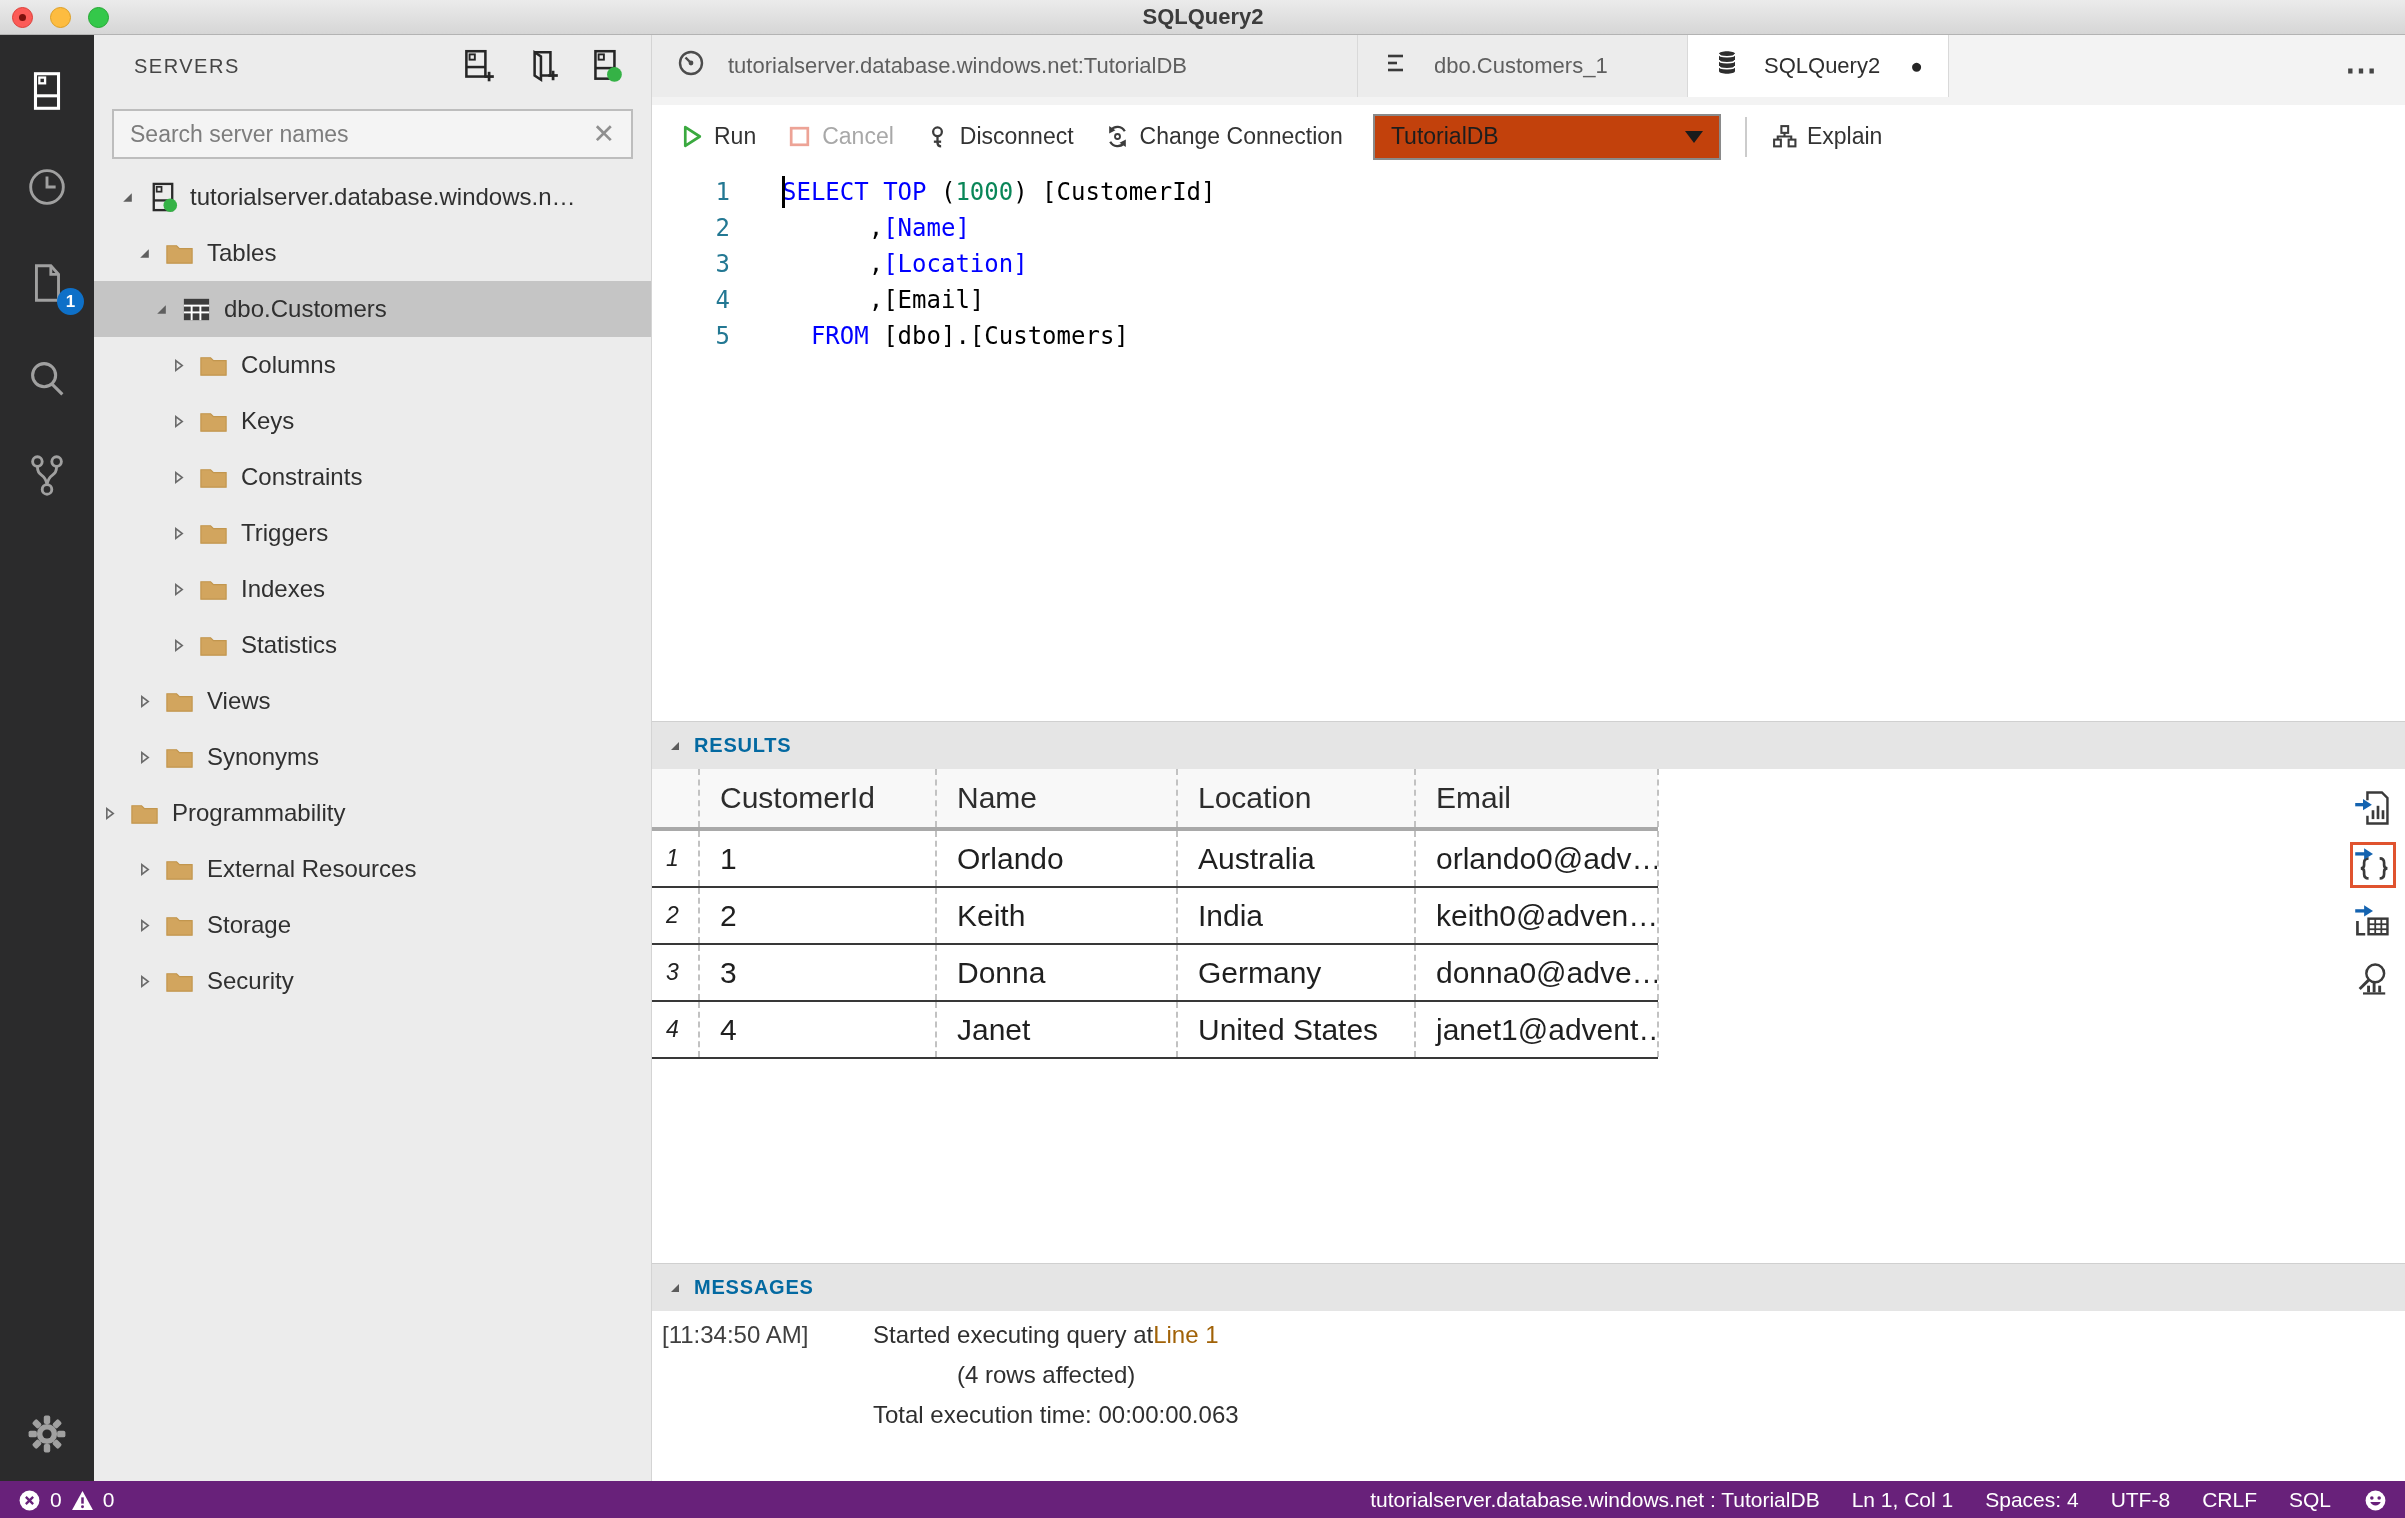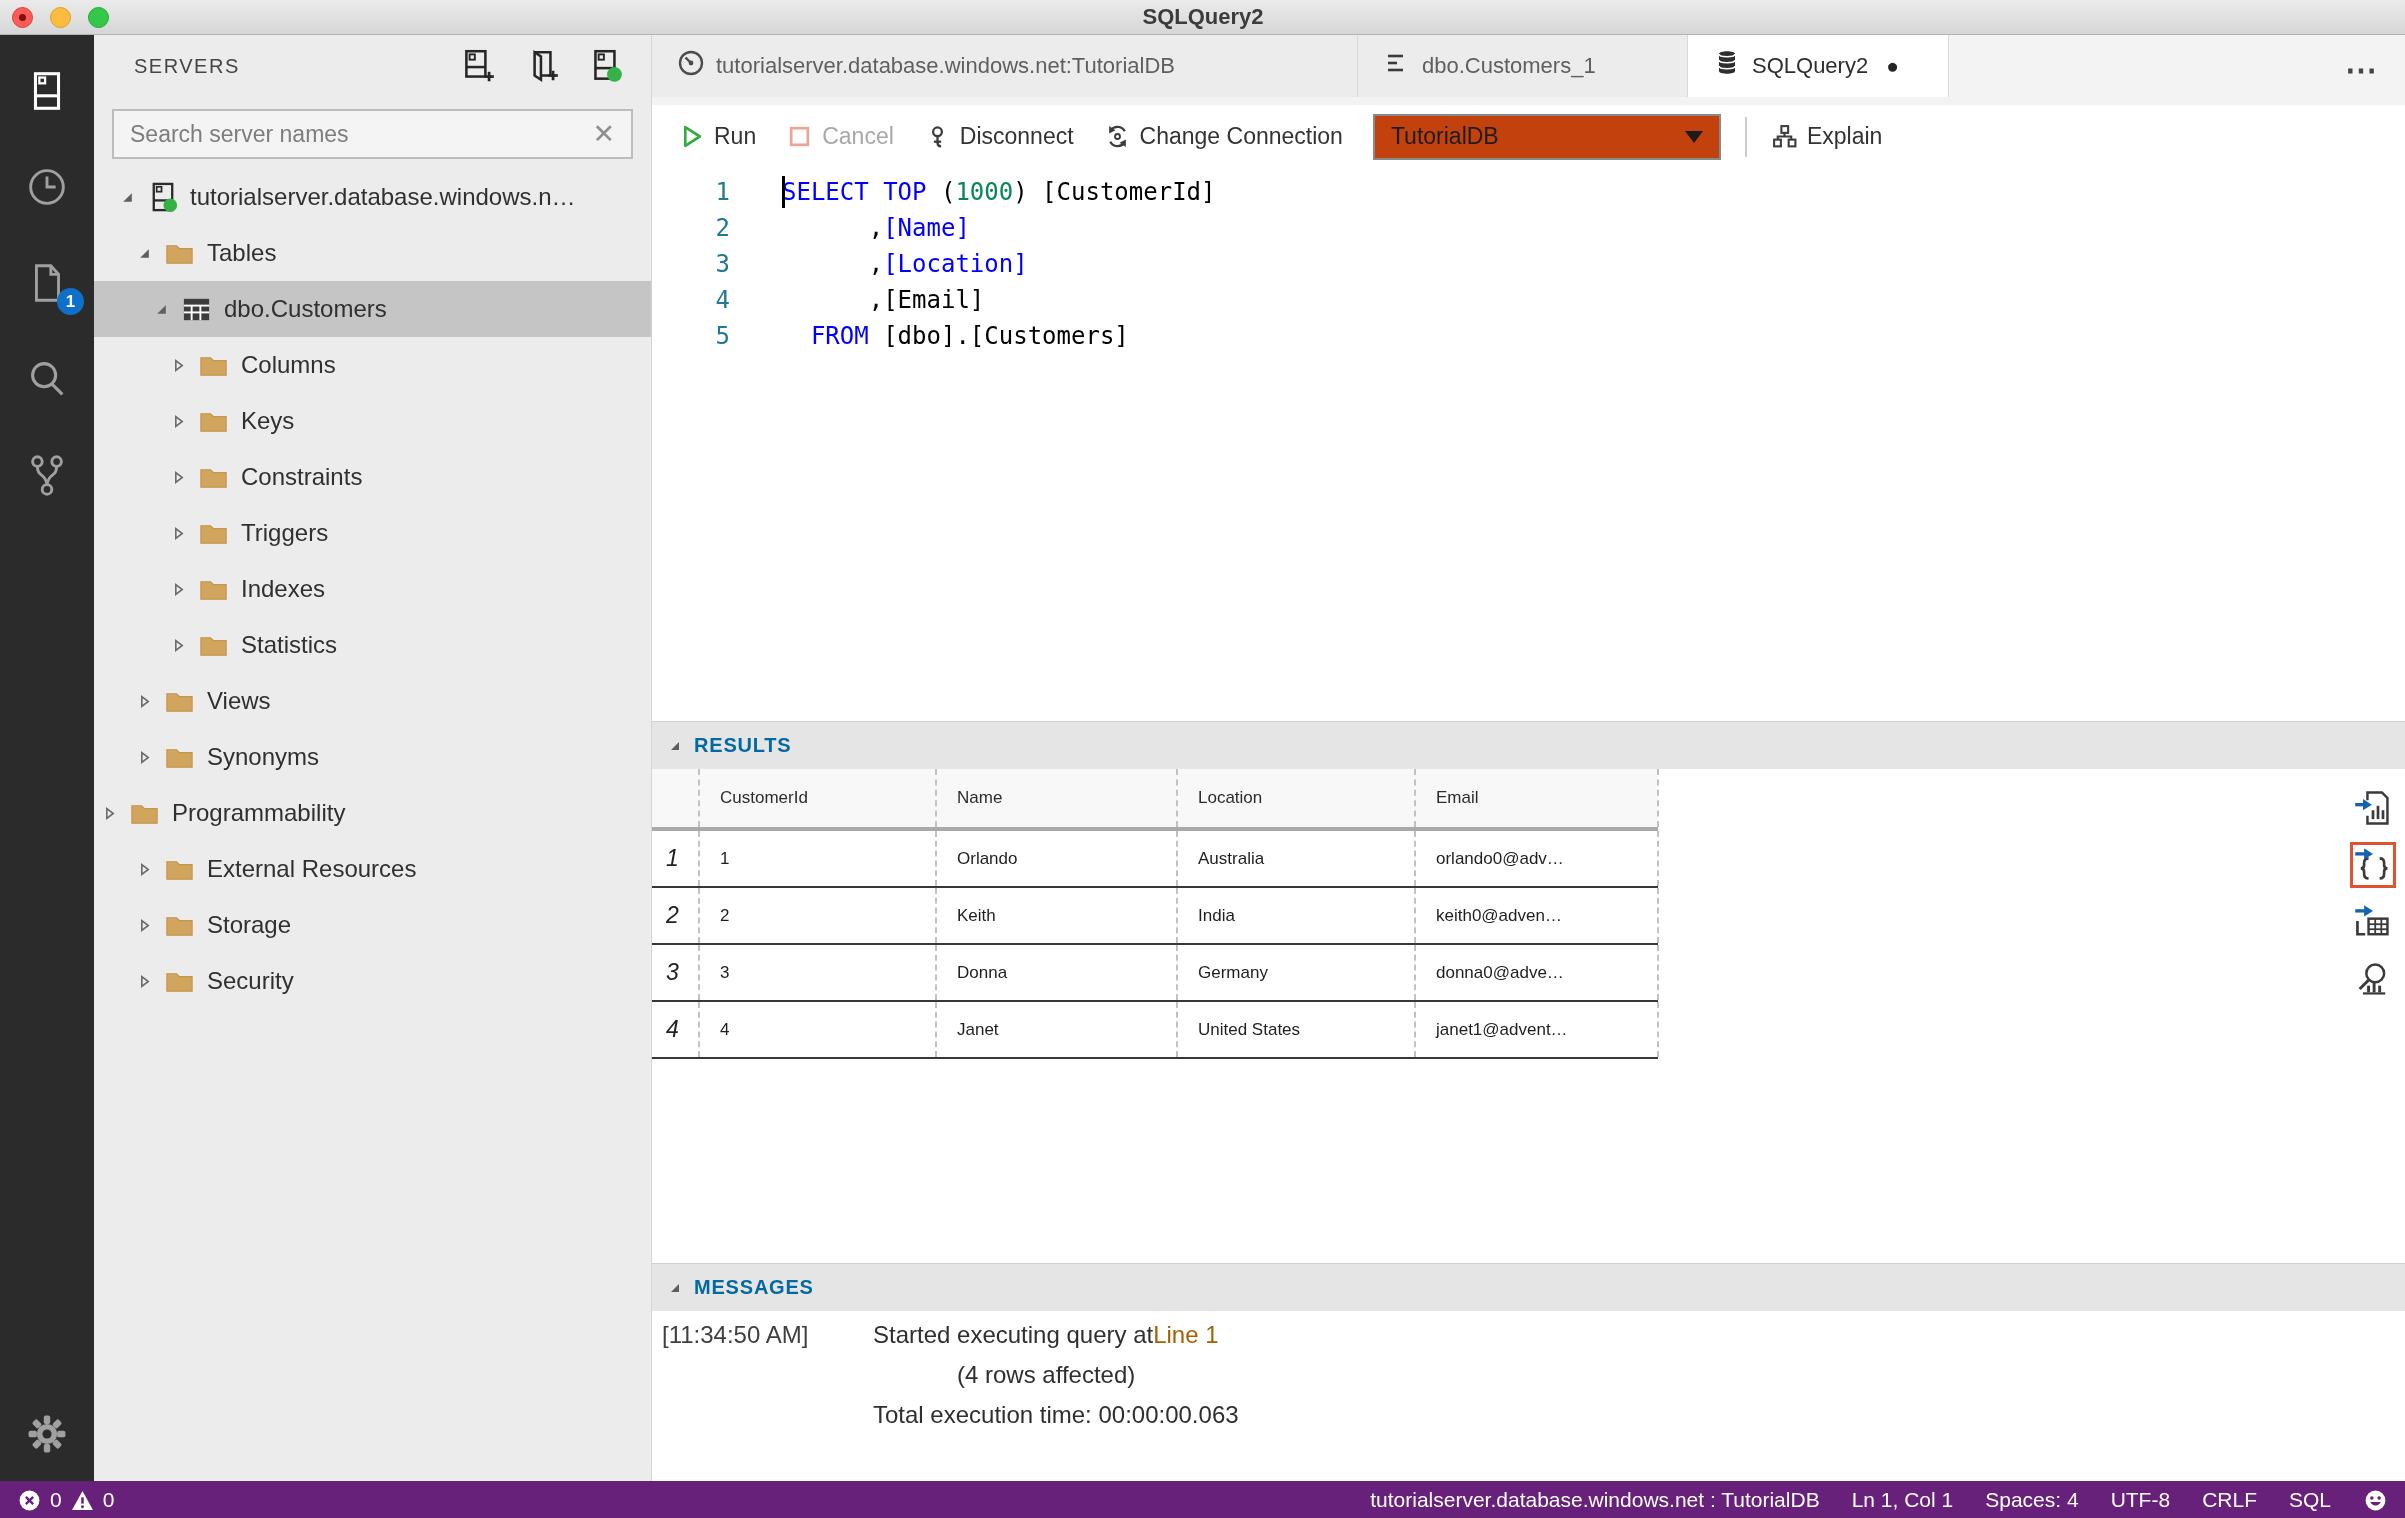--- a/index.html
+++ b/index.html
@@ -52,21 +52,21 @@
   .twistie { width:30px; flex:none; display:flex; align-items:center; justify-content:center; }
   .twistie svg { width:15px; height:15px; }
   .tree-icon { width:36px; flex:none; margin:0 8px 0 4px; display:flex; align-items:center; }
   .tree-icon svg { width:33px; height:33px; }
   .tree-label { white-space:nowrap; }
 
   
   .main { flex:1; min-width:0; display:flex; flex-direction:column; background:#fff; }
 
   .tabsbar { height:70px; background:#f3f3f3; display:flex; position:relative; flex:none; }
-  .tab { height:62px; display:flex; align-items:center; padding:0 24px; gap:10px;
+  .tab { height:62px; display:flex; align-items:center; padding:0 24px; gap:22px;
          background:#ececec; border-right:1px solid #d9d9d9; font-size:22px; color:#5f5f5f; flex:none; }
   .tab.active { background:#fff; color:#2e2e2e; }
   .tab svg { width:30px; height:30px; flex:none; }
   .tab-label { white-space:nowrap; overflow:hidden; text-overflow:ellipsis; }
   .tab-dirty { font-size:21px; color:#262626; margin-left:8px; }
   .tabs-more { position:absolute; right:26px; top:0; height:70px; display:flex; align-items:center;
                color:#454545; font-size:32px; letter-spacing:3px; font-weight:bold; }
 
   .toolbar { height:63px; display:flex; align-items:center; padding-left:26px; font-size:23px;
              color:#333; flex:none; background:#fff; }
@@ -93,21 +93,21 @@
   .panel-head svg { width:14px; height:14px; }
   .panel-title { font-size:20px; font-weight:bold; letter-spacing:0.8px; color:#0369a1; }
 
   .results-body { height:494px; position:relative; flex:none; }
   .grid { width:1006px; }
   .g-row { display:flex; height:57px; border-bottom:2px solid #383838; }
   .g-row.head { height:62px; background:#f8f8f8; border-bottom:4px solid #a9a9a9; }
   .g-num { width:48px; flex:none; display:flex; align-items:center; padding-left:14px;
            font-style:italic; font-size:23px; color:#222; border-right:2px dashed #c2c2c2; }
   .g-row.head .g-num { border-right:2px dashed #c2c2c2; }
-  .g-cell { flex:none; display:flex; align-items:center; padding-left:20px; font-size:17px;
+  .g-cell { flex:none; display:flex; align-items:center; padding-left:20px; font-size:30px;
             color:#1f1f1f; border-right:2px dashed #c2c2c2; white-space:nowrap; overflow:hidden; }
   .g-row.head .g-cell { color:#2d2d2d; }
 
   .rail { position:absolute; right:4px; top:16px; width:58px; display:flex; flex-direction:column;
           align-items:center; gap:11px; }
   .rail-btn { width:46px; height:46px; display:flex; align-items:center; justify-content:center; }
   .rail-btn svg { width:40px; height:40px; }
   .rail-btn.focused { border:3px solid #e0532f; }
 
   .messages-body { height:171px; padding-top:4px; font-size:24px; }

